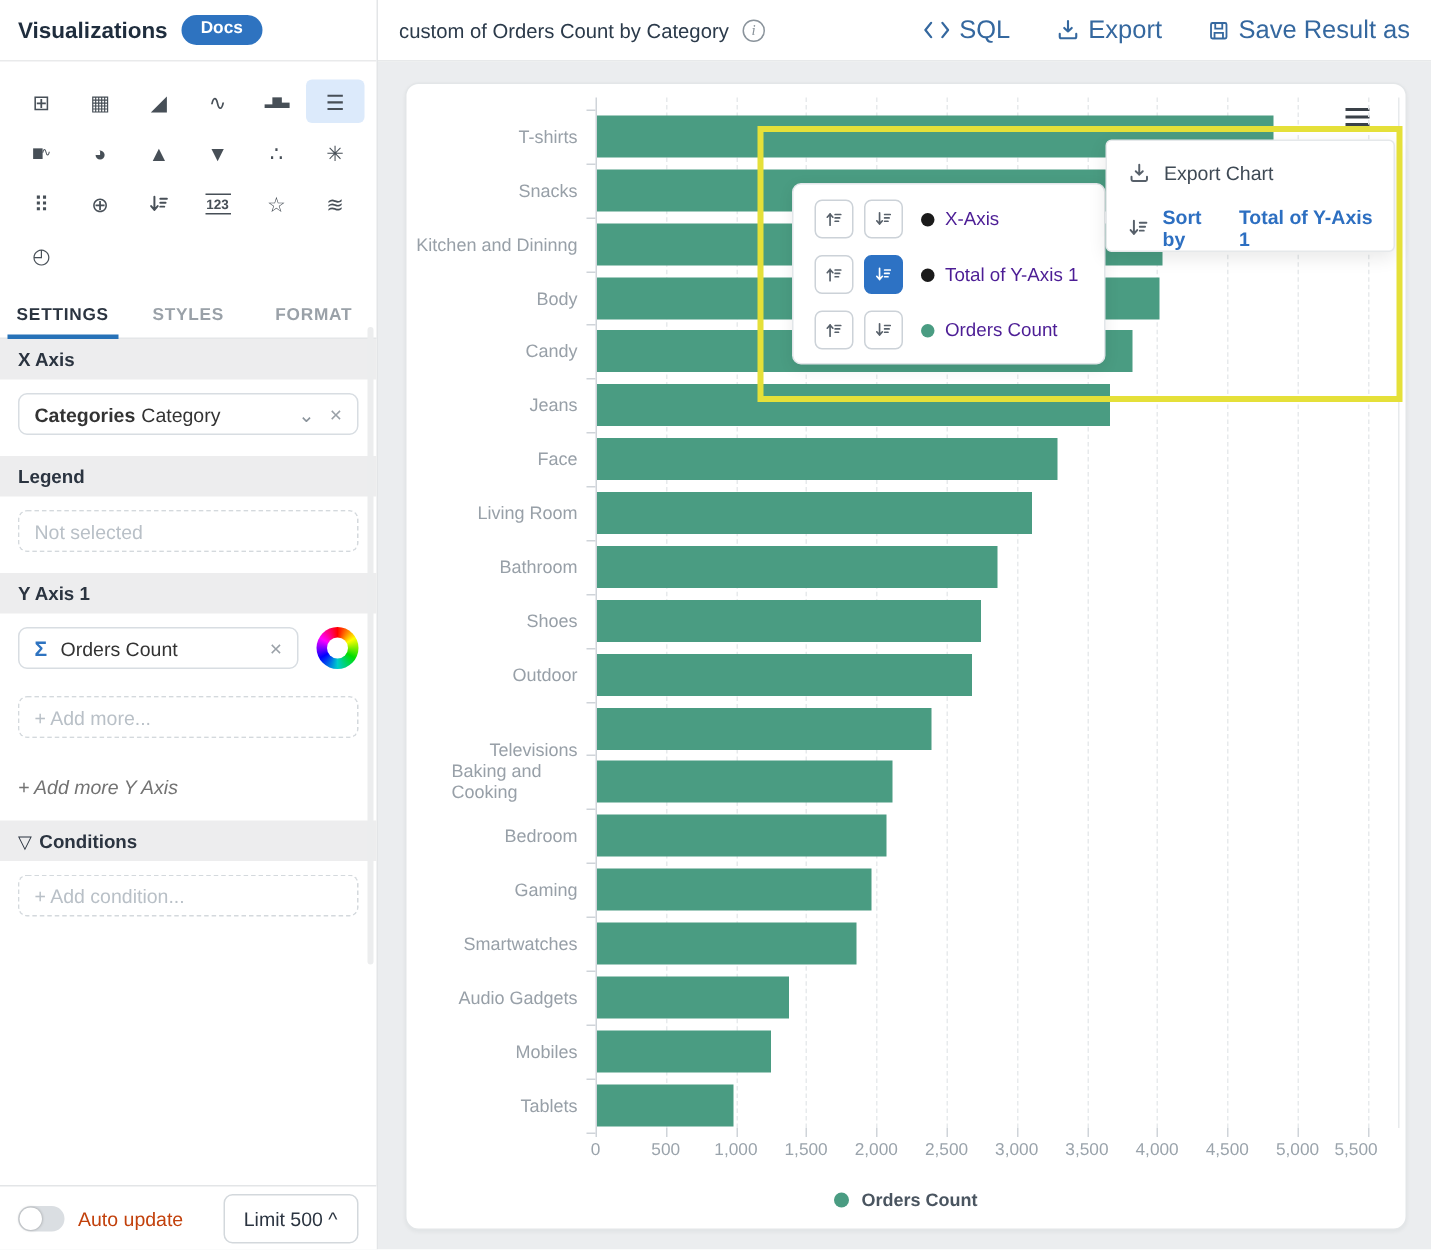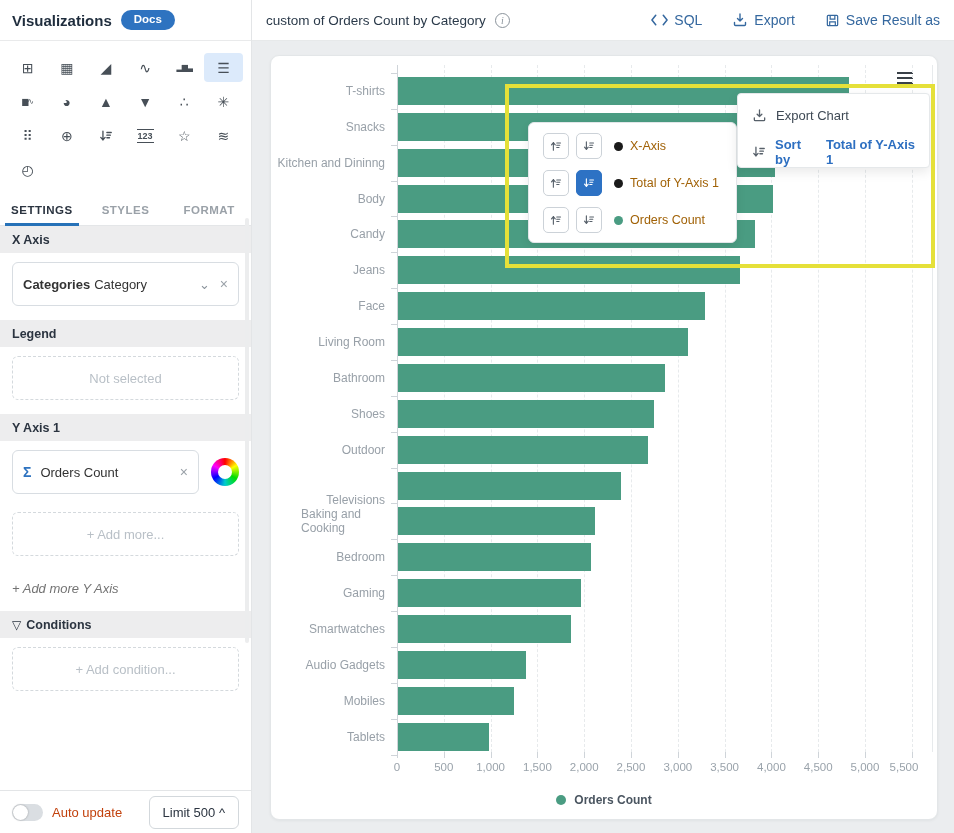--- a/index.html
+++ b/index.html
@@ -21,22 +21,22 @@
   .tile .num123{font-size:9px;font-weight:700;border-top:1px solid #474f57;border-bottom:1px solid #474f57;padding:1px 1px;}
   .tile svg{display:block;}
   .tabs{display:flex;border-bottom:1px solid #e4e6e8;margin-top:8px;}
   .tab{flex:1;text-align:center;font-size:11.5px;letter-spacing:.5px;color:#9aa1a8;font-weight:700;
        padding:10px 0 9px;position:relative;cursor:pointer;}
   .tab.active{color:#2b3440;}
   .tab.active::after{content:"";position:absolute;left:5px;right:5px;bottom:-1px;height:3px;background:#2772b8;}
   .sec{background:#ededee;padding:7px 12px 6px;font-size:12.5px;font-weight:700;color:#2b3440;}
   .sec .funnel{font-weight:400;margin-right:5px;font-size:12px;color:#2b3440;}
   .mt{margin-top:14px;}
-  .field{height:44px;border:1px solid #d8dde2;border-radius:6px;background:#fff;display:flex;
-         align-items:center;padding:0 10px;font-size:13px;color:#333;margin:9px 12px;justify-content:center;}
+  .field{height:28px;border:1px solid #d8dde2;border-radius:6px;background:#fff;display:flex;
+         align-items:center;padding:0 10px;font-size:13px;color:#333;margin:9px 12px;}
   .field .grow{flex:1;}
   .field .b{font-weight:700;margin-right:4px;}
   .field.dashed{border-style:dashed;border-color:#d4d9dd;color:#b9c0c7;}
   .chev{color:#8a939b;font-size:13px;margin-right:10px;}
   .xmark{color:#9aa1a8;font-size:14px;cursor:pointer;}
   .sigma{color:#2e73c0;font-weight:700;font-size:14px;margin-right:9px;}
   .yrow{display:flex;align-items:center;margin-right:12px;}
   .yrow .field{flex:1;margin-right:12px;}
   .wheel{width:28px;height:28px;border-radius:50%;flex:0 0 28px;position:relative;
          background:conic-gradient(#f00,#ff0,#0d0,#0cc,#00f,#f0f,#f00);}
@@ -51,21 +51,21 @@
   .tog-lab{font-size:13px;color:#c2410c;margin-left:9px;}
   .limit{margin-left:auto;border:1px solid #d3d8dc;border-radius:6px;padding:8px 13px;font-size:13px;
          color:#2b3440;background:#fff;cursor:pointer;}
 
   
   .topbar{position:absolute;left:252px;top:0;right:0;height:41px;background:#fff;border-bottom:1px solid #e7e9ea;
           display:flex;align-items:center;padding:0 14px;z-index:2;}
   .title{font-size:13.5px;color:#2b3a4a;}
   .info{width:15px;height:15px;border:1px solid #8a939b;border-radius:50%;font-size:10px;color:#8a939b;
         display:flex;align-items:center;justify-content:center;margin-left:9px;font-style:italic;font-family:"Liberation Serif",serif;}
-  .actions{margin-left:auto;display:flex;gap:30px;align-items:center;color:#35689f;font-size:14px;}
+  .actions{margin-left:auto;display:flex;gap:30px;align-items:center;color:#35689f;font-size:17px;}
   .act{display:flex;align-items:center;gap:6px;cursor:pointer;}
   .act svg{stroke:#35689f;}
 
   
   .card{position:absolute;left:270px;top:55px;width:668px;height:765px;background:#fff;
         border:1px solid #e3e6e8;border-radius:9px;box-shadow:0 1px 3px rgba(20,30,40,.05);z-index:1;}
   .burger{position:absolute;right:22px;top:14px;cursor:pointer;padding:2px;}
   .burger span{display:block;width:16px;height:2px;background:#3a4148;margin:0 0 3px;}
   .rowlab{position:absolute;left:0;width:114px;display:flex;align-items:center;justify-content:flex-end;
           font-size:12px;color:#98a0a8;}
@@ -82,21 +82,21 @@
 
   
   .sortpop{position:absolute;left:528px;top:122px;width:209px;height:121px;background:#fff;
            border:1px solid #e2e6e9;border-radius:6px;box-shadow:0 3px 10px rgba(0,0,0,.08);
            z-index:6;padding:10px 0 0 14px;}
   .srow{display:flex;align-items:center;margin-bottom:11px;}
   .sbtn{width:26px;height:26px;border:1px solid #ccd2d8;border-radius:5px;background:#fff;color:#57606a;
         display:flex;align-items:center;justify-content:center;margin-right:7px;cursor:pointer;}
   .sbtn.on{background:#2d72c4;border-color:#2d72c4;color:#fff;}
   .bullet{width:9px;height:9px;border-radius:50%;margin:0 7px 0 5px;flex:0 0 9px;}
-  .slab{font-size:12.5px;color:#a16207;}
+  .slab{font-size:12.5px;color:#4c1d95;}
 
   
   .menu{position:absolute;left:737px;top:93px;width:193px;height:75px;background:#fff;
         border:1px solid #e5e8ea;border-radius:4px;box-shadow:0 4px 12px rgba(0,0,0,.09);z-index:7;padding:7px 0;}
   .mitem{display:flex;align-items:center;gap:9px;padding:7px 14px;font-size:13px;color:#3f4a55;cursor:pointer;}
   .mitem .mic{color:#57606a;display:flex;}
   .mitem.blue{color:#2d6fc1;font-weight:700;}
   .mval{margin-left:2px;}
 
   

